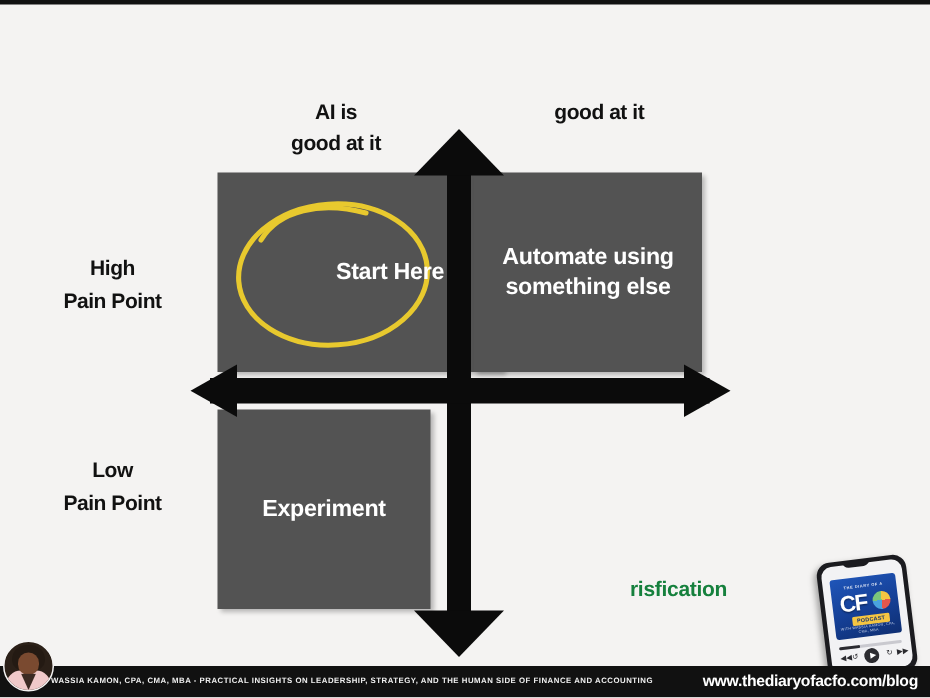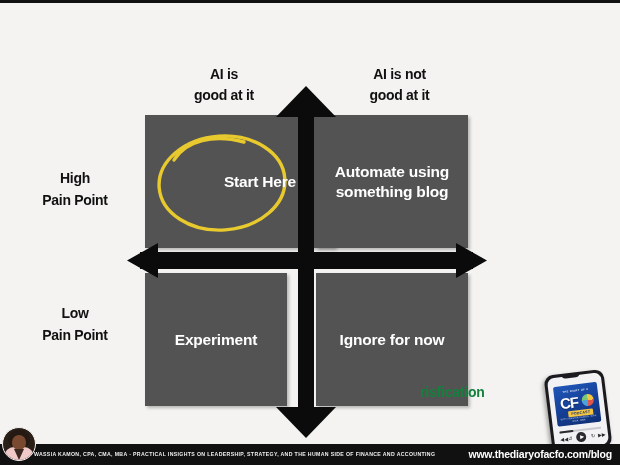--- a/index.html
+++ b/index.html
@@ -357,46 +357,42 @@
 <div id="slide">
 
   <div class="top-rule"></div>
 
 
   <div class="col-head" id="col-head-left">
     <div>AI is</div>
     <div>good at it</div>
   </div>
   <div class="col-head" id="col-head-right">
-    <div>AI is not</div>
     <div>good at it</div>
   </div>
 
   <div class="row-head" id="row-head-high">
     <div>High</div>
     <div>Pain Point</div>
   </div>
   <div class="row-head" id="row-head-low">
     <div>Low</div>
     <div>Pain Point</div>
   </div>
 
   <div id="ghost-text">risfication</div>
 
   <div class="quad" id="quad-tl">
     <div class="label">Start Here</div>
   </div>
   <div class="quad" id="quad-tr">
-    <div class="label">Automate using something blog</div>
+    <div class="label">Automate using something else</div>
   </div>
   <div class="quad" id="quad-bl">
     <div class="label">Experiment</div>
-  </div>
-  <div class="quad" id="quad-br">
-    <div class="label">Ignore for now</div>
   </div>
 
   <svg id="circle-anno" viewBox="0 0 140 110">
     <ellipse cx="70" cy="57" rx="63" ry="47" fill="none" stroke="#e8c92e" stroke-width="3.4" stroke-linecap="round" transform="rotate(-4 70 57)"></ellipse>
     <path d="M 22 34 C 34 14 62 8 92 16" fill="none" stroke="#e8c92e" stroke-width="3.4" stroke-linecap="round"></path>
   </svg>
 
   <svg id="arrows" viewBox="0 0 620 465">
 
     <g>

